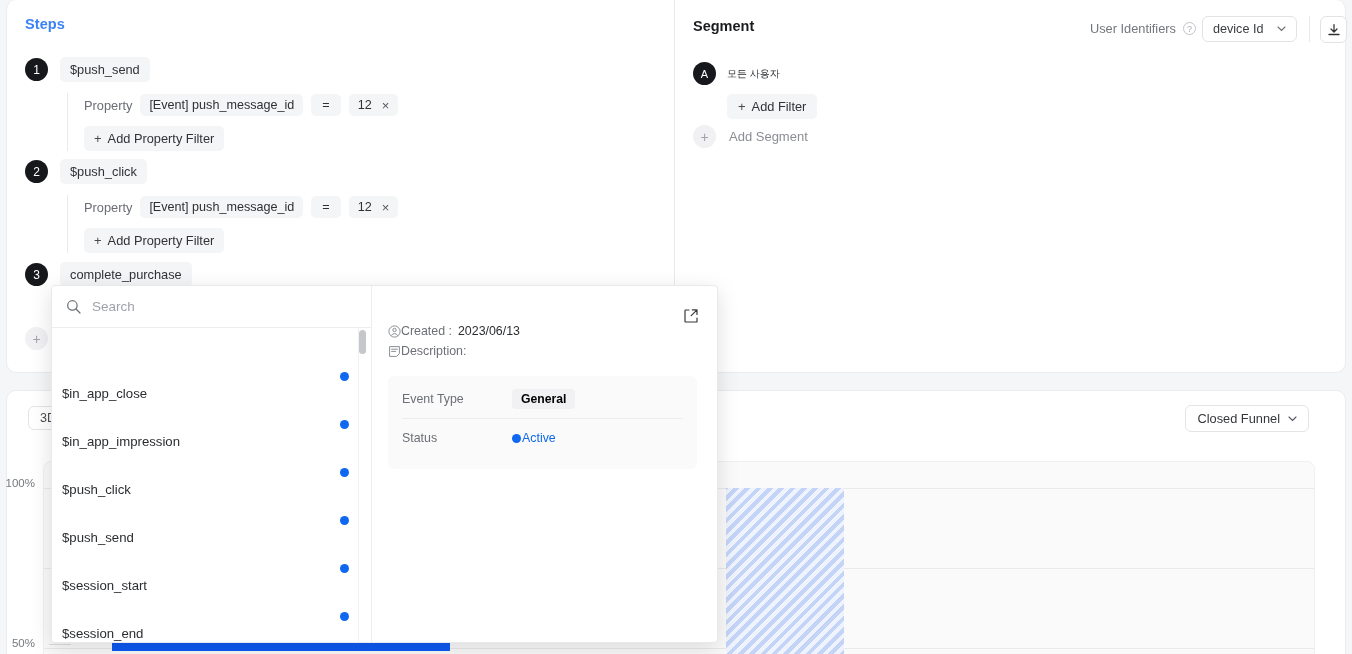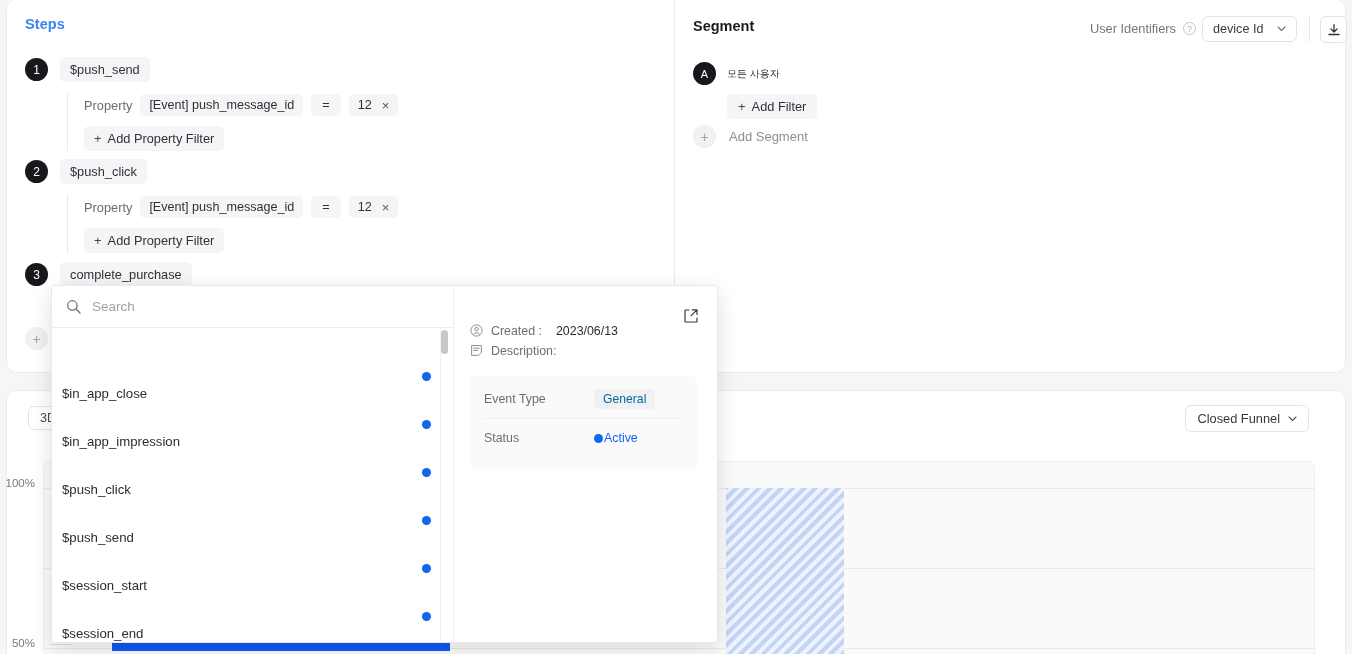--- a/index.html
+++ b/index.html
@@ -152,21 +152,21 @@
   }
   .bar-solid { position: absolute; background: #0d59f2; }
 
   
   .popup {
     position: absolute; left: 51px; top: 285px; width: 667px; height: 358px;
     background: #fff; border: 1px solid #e8e9eb; border-radius: 4px;
     box-shadow: 0 6px 22px rgba(17,18,20,.13);
     display: flex; overflow: hidden;
   }
-  .popup-left { width: 402px; border-right: 1px solid #ededef; position: relative; background:#fff; }
+  .popup-left { width: 320px; border-right: 1px solid #ededef; position: relative; background:#fff; }
   .search-bar {
     height: 42px; border-bottom: 1px solid #ededef;
     display: flex; align-items: center; gap: 11px; padding: 0 14px;
   }
   .search-input {
     border: none; outline: none; font-size: 13.5px; color: #2b2d31;
     font-family: "Liberation Sans", sans-serif; width: 100%; background: transparent;
   }
   .search-input::placeholder { color: #9fa2a8; }
   .ev-list { position: absolute; top: 42px; left: 0; right: 0; bottom: 0; overflow: hidden; }
@@ -182,30 +182,30 @@
   .scroll-thumb {
     position: absolute; top: 2px; left: 0; width: 7px; height: 24px;
     background: #c6c7cb; border-radius: 4px;
   }
   .scroll-sep { position: absolute; top: 42px; right: 12px; bottom: 0; width: 1px; background: #f0f0f1; }
 
   .popup-right { flex: 1; position: relative; padding: 22px 20px 0 16px; }
   .det-title { font-size: 14.6px; font-weight: bold; color: #17181b; }
   .ext-icon { position: absolute; right: 18px; top: 22px; cursor: pointer; }
   .det-meta { margin-top: 16px; display: flex; flex-direction: column; gap: 6px; }
-  .meta-row { display: flex; gap: 8px; font-size: 12.4px; color: #6c6f75; }
+  .meta-row { display: flex; align-items: center; gap: 0; font-size: 12.4px; color: #6c6f75; }
   .meta-val { color: #2b2d31; margin-left: 6px; }
   .det-box {
     margin-top: 18px; background: #fafafa; border-radius: 6px; padding: 4px 14px 12px 14px;
   }
   .det-line { display: flex; align-items: center; height: 38px; }
   .det-key { font-size: 12.4px; color: #6c6f75; width: 110px; }
   .det-tag {
     background: #f1f1f3; border-radius: 4px; padding: 3px 9px;
-    font-size: 12.2px; font-weight: normal; color: #0369a1;
+    font-size: 12.2px; font-weight: bold; color: #000000;
   }
   .det-sep { height: 1px; background: #ededef; }
   .status-val { display: flex; align-items: center; gap: 1px; font-size: 12.4px; color: #1168f0; }
   .status-dot { width: 9px; height: 9px; border-radius: 50%; background: #1168f0; }
   svg { display: block; }
 </style>
 </head>
 <body>
 
 <div class="page">

